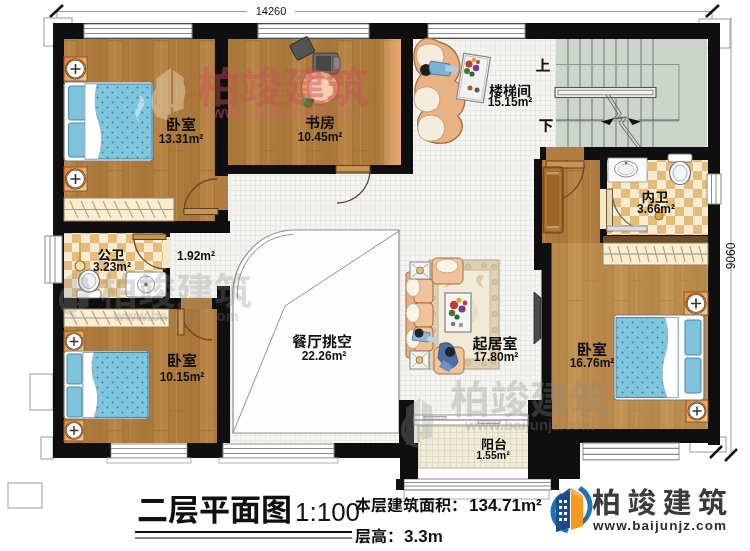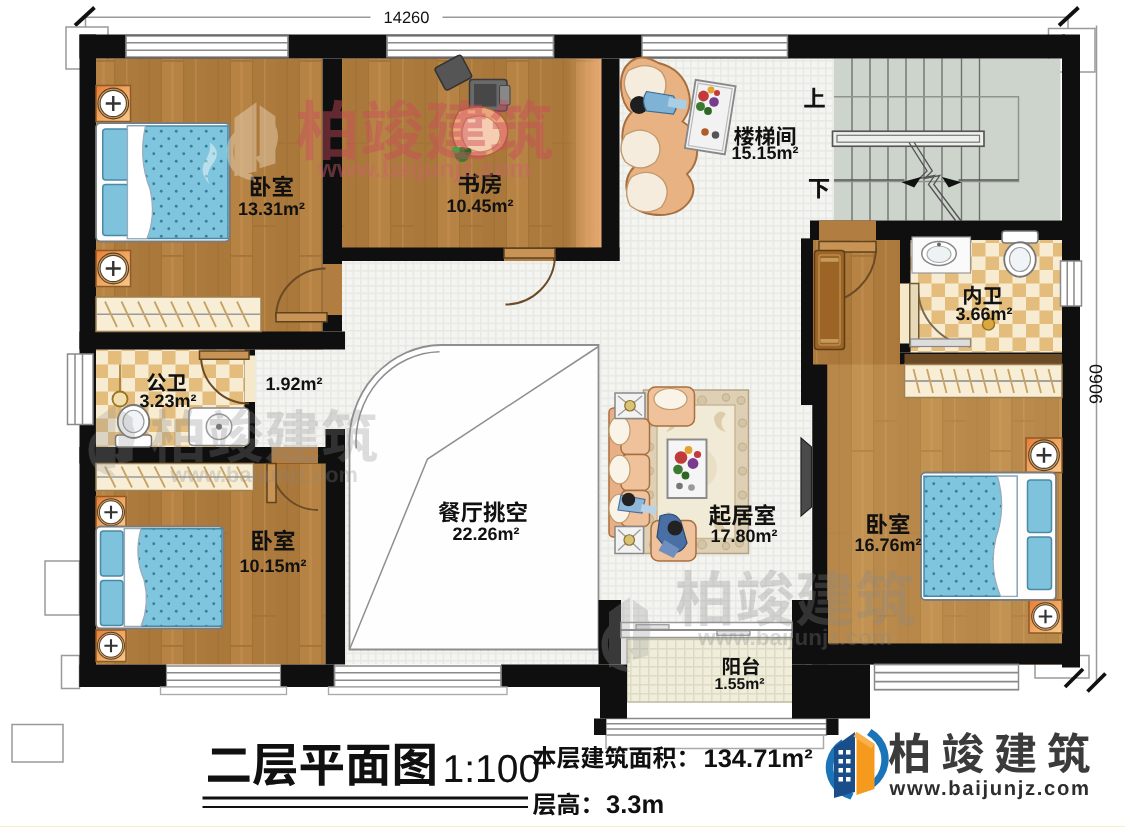--- a/index.html
+++ b/index.html
@@ -1,16 +1,16 @@
 <!DOCTYPE html>
 <html><head>
 <meta charset="utf-8">
 <style>
 html,body{margin:0;padding:0;background:#fff;}
-#page{position:relative;width:750px;height:551px;background:#eab308;overflow:hidden;
+#page{position:relative;width:750px;height:551px;background:#a3a3a3;overflow:hidden;
 font-family:"Liberation Sans",sans-serif;}
 svg{position:absolute;top:0;left:0;}
 </style>
 </head>
 <body>
 <div id="page">
 <svg width="750" height="551" viewBox="0 0 750 551">
 <defs>
         <path id="c0" d="M471 549H887.5V428H471ZM43.4 81H957.6V-40.4H43.4ZM403.4 837H532V14H403.4Z"></path>
         <path id="c1" d="M52 776H949V655H52ZM415 668H543.6V-87H415ZM483 425 564.6 521Q606 501 653 475Q701 449.5 748 422Q795.4 394.4 837 368Q878.5 341 907 317.4L818.4 207Q792 231 752.5 259.4Q713 288 667 317Q620.5 346 573 374.4Q525.6 402.6 483 425Z"></path>

